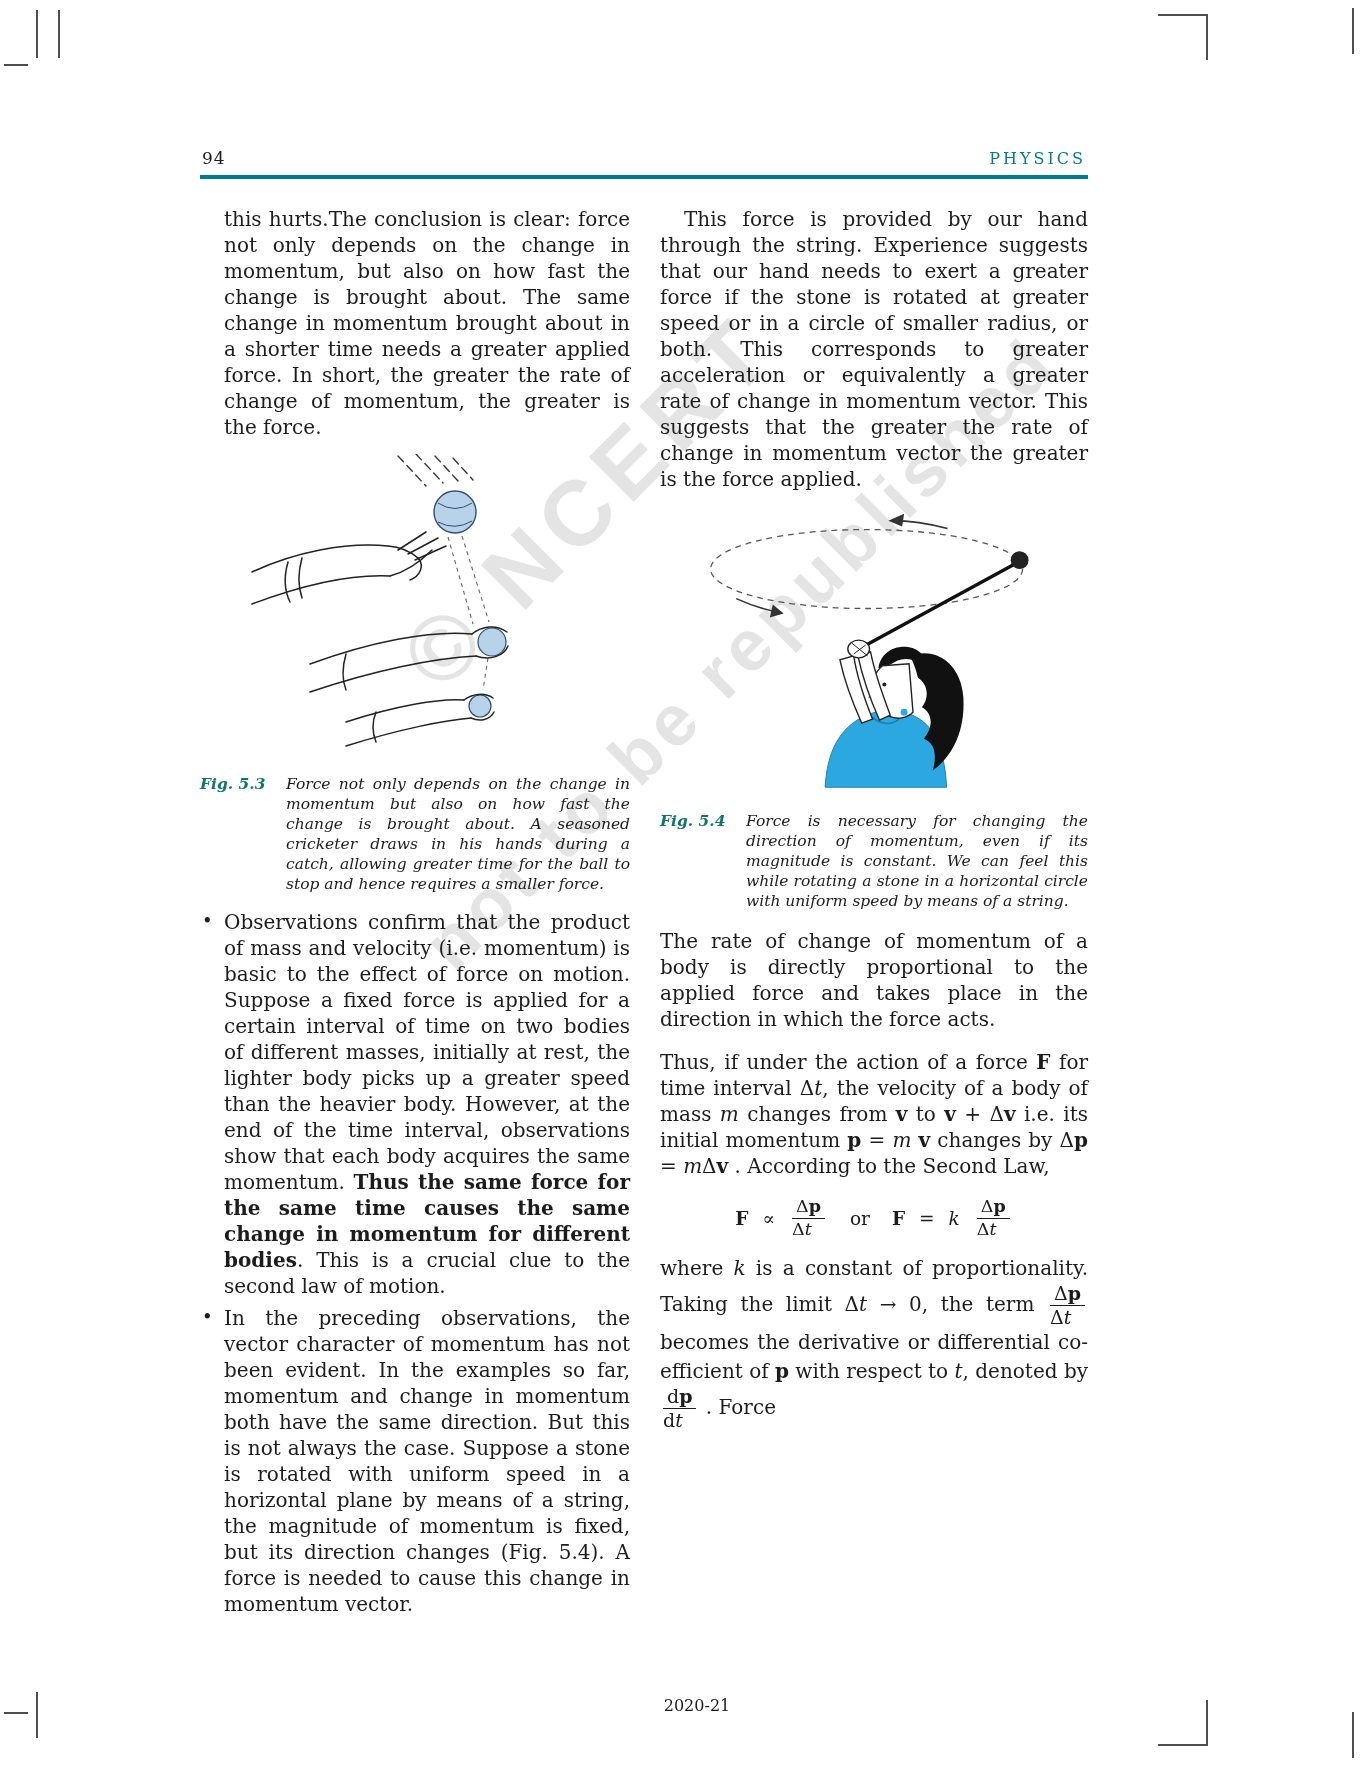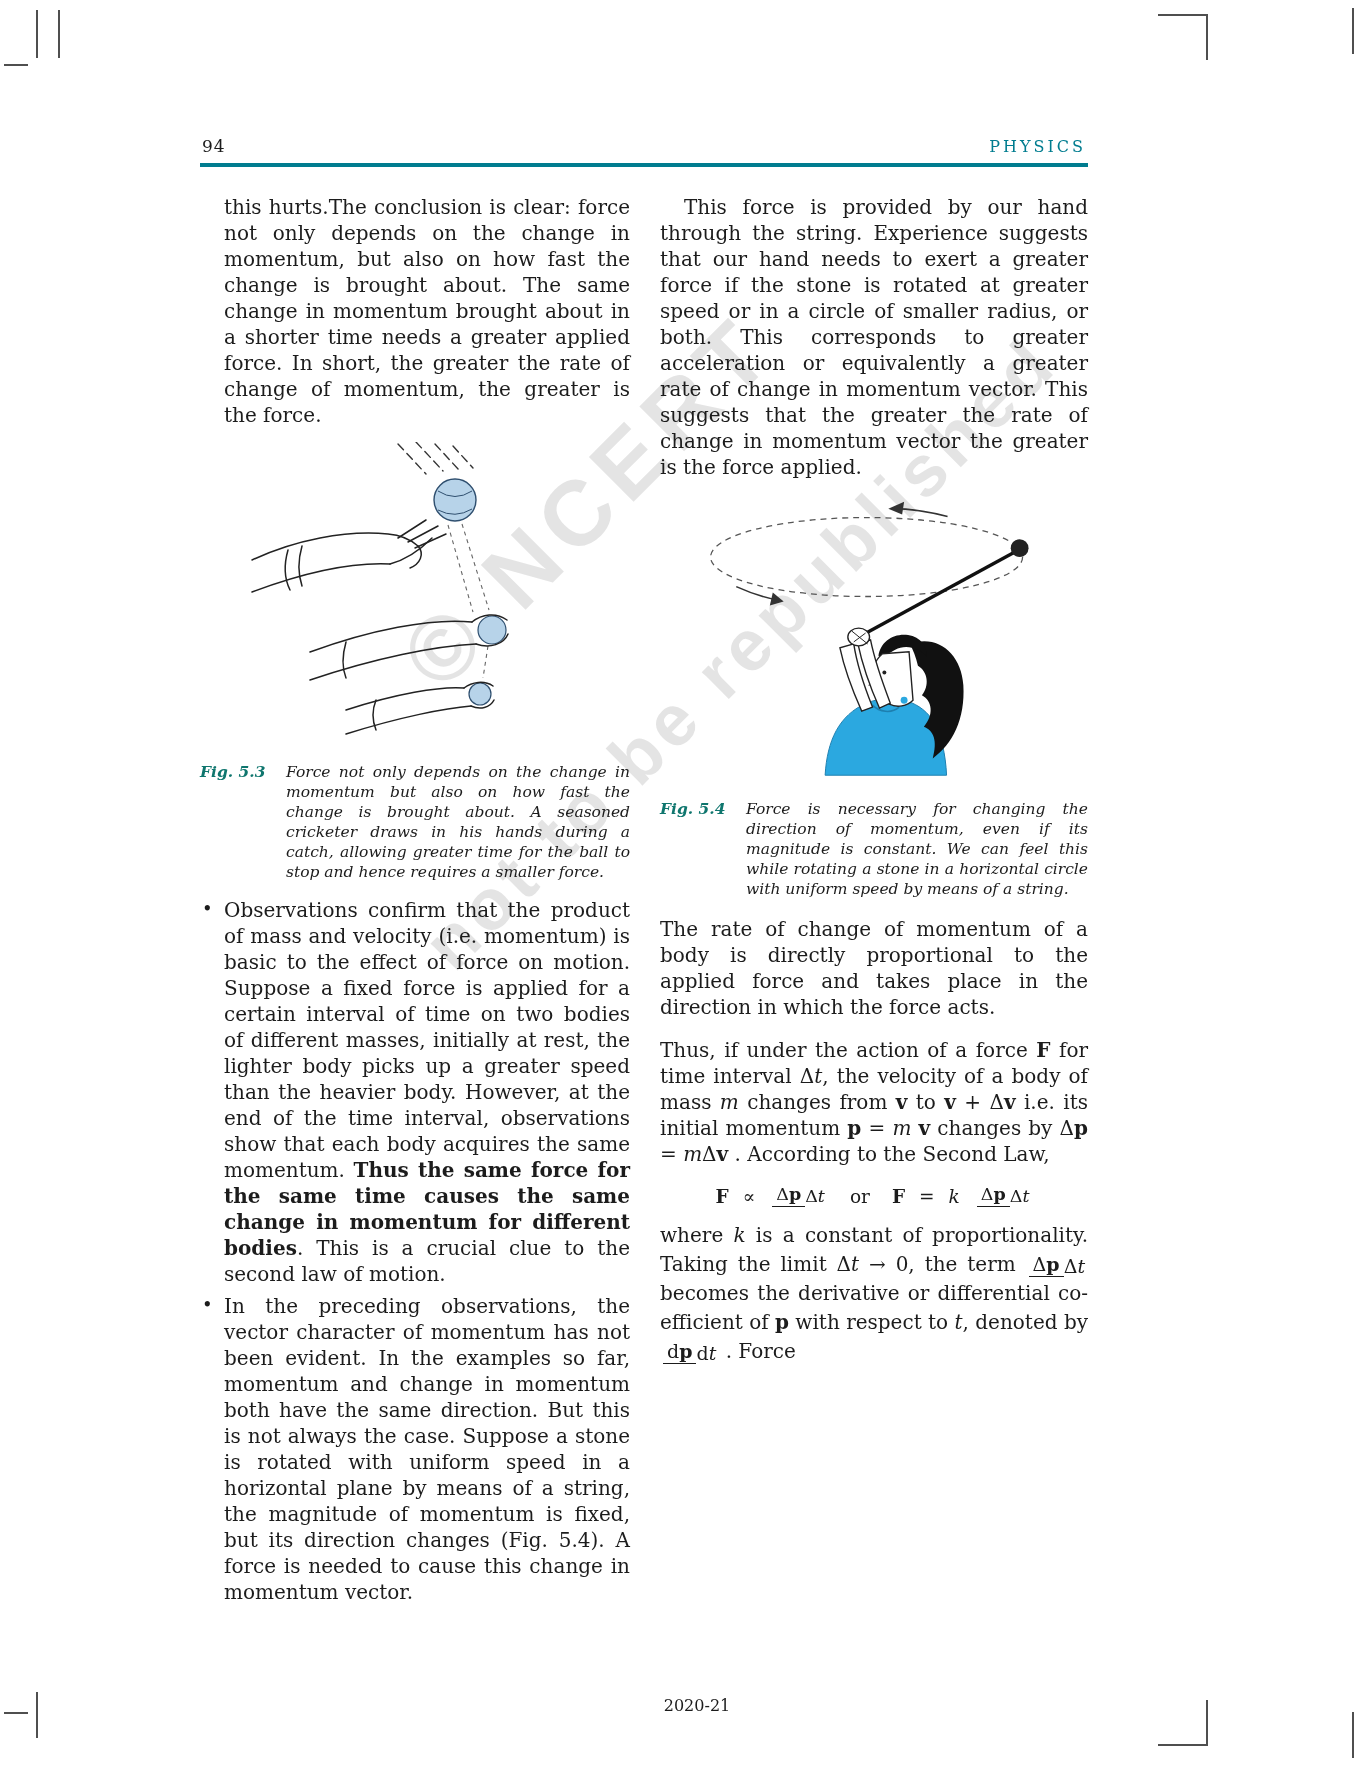--- a/index.html
+++ b/index.html
@@ -10,42 +10,42 @@
   }
   .mark { position:absolute; background:#4f4f4f; }
   .watermark {
     position:absolute; left:110px; top:420px; width:1100px;
     transform:rotate(-45deg); transform-origin:center;
     color:rgba(90,90,90,0.16); text-align:center; pointer-events:none;
     font-family:"Liberation Sans", sans-serif; font-weight:bold; z-index:1;
   }
   .watermark .wl1 { font-size:92px; letter-spacing:10px; }
   .watermark .wl2 { font-size:72px; letter-spacing:6px; margin-top:120px; }
-  .content { position:absolute; left:200px; top:136px; width:888px; z-index:2; }
+  .content { position:absolute; left:200px; top:148px; width:888px; z-index:2; }
   .header-row { display:flex; justify-content:space-between; align-items:flex-end; padding:0 2px 7px 2px; }
   .page-num { font-size:17px; letter-spacing:1px; }
   .subject { color:#007C8F; font-size:16px; letter-spacing:3px; font-weight:400; }
   .rule { height:3.5px; background:#007C8F; }
   .columns { display:flex; gap:30px; margin-top:27px; }
   .col-left { width:430px; }
   .col-right { width:428px; }
   .body-text { font-size:20px; line-height:1.3; text-align:justify; }
   .pad-l { padding-left:24px; }
   .indent-first { text-indent:24px; }
   .mt8 { margin-top:9px; } .mt12 { margin-top:13px; } .mt16 { margin-top:17px; }
   .figure-wrap { text-align:center; margin:14px 0 16px 0; }
   .figcap { display:flex; gap:10px; font-style:italic; font-size:15.5px; line-height:1.3; }
   .figlabel { color:#0f766e; font-weight:bold; flex:0 0 76px; white-space:nowrap; }
   .figtext { flex:1; text-align:justify; }
   ul.obs { list-style:none; margin-top:15px; }
   ul.obs li { position:relative; padding-left:24px; margin-bottom:6px; }
   ul.obs li::before { content:"•"; position:absolute; left:2px; top:0; font-size:18px; }
   .bold-stmt { font-weight:normal; }
   .equation { display:flex; align-items:center; justify-content:center; gap:14px; margin:18px 0 14px 0; font-size:18.5px; }
-  .frac { display:inline-flex; flex-direction:row; align-items:flex-end; vertical-align:middle; line-height:1.12; margin:0 3px; font-size:0.95em; }
+  .frac { display:inline-flex; flex-direction:column; align-items:flex-start; vertical-align:middle; line-height:1.12; margin:0 3px; font-size:0.95em; }
   .frac .fnum { border-bottom:1.6px solid #1c1c1c; padding:0 4px 1px 4px; }
   .frac .fden { padding-top:1px; }
   .inline-frac { position:relative; top:0; }
   .footer { position:absolute; top:1696px; left:13px; width:100%; text-align:center; font-size:16px; z-index:2; }
 </style>
 </head>
 <body>
 
 <div class="page">
 

